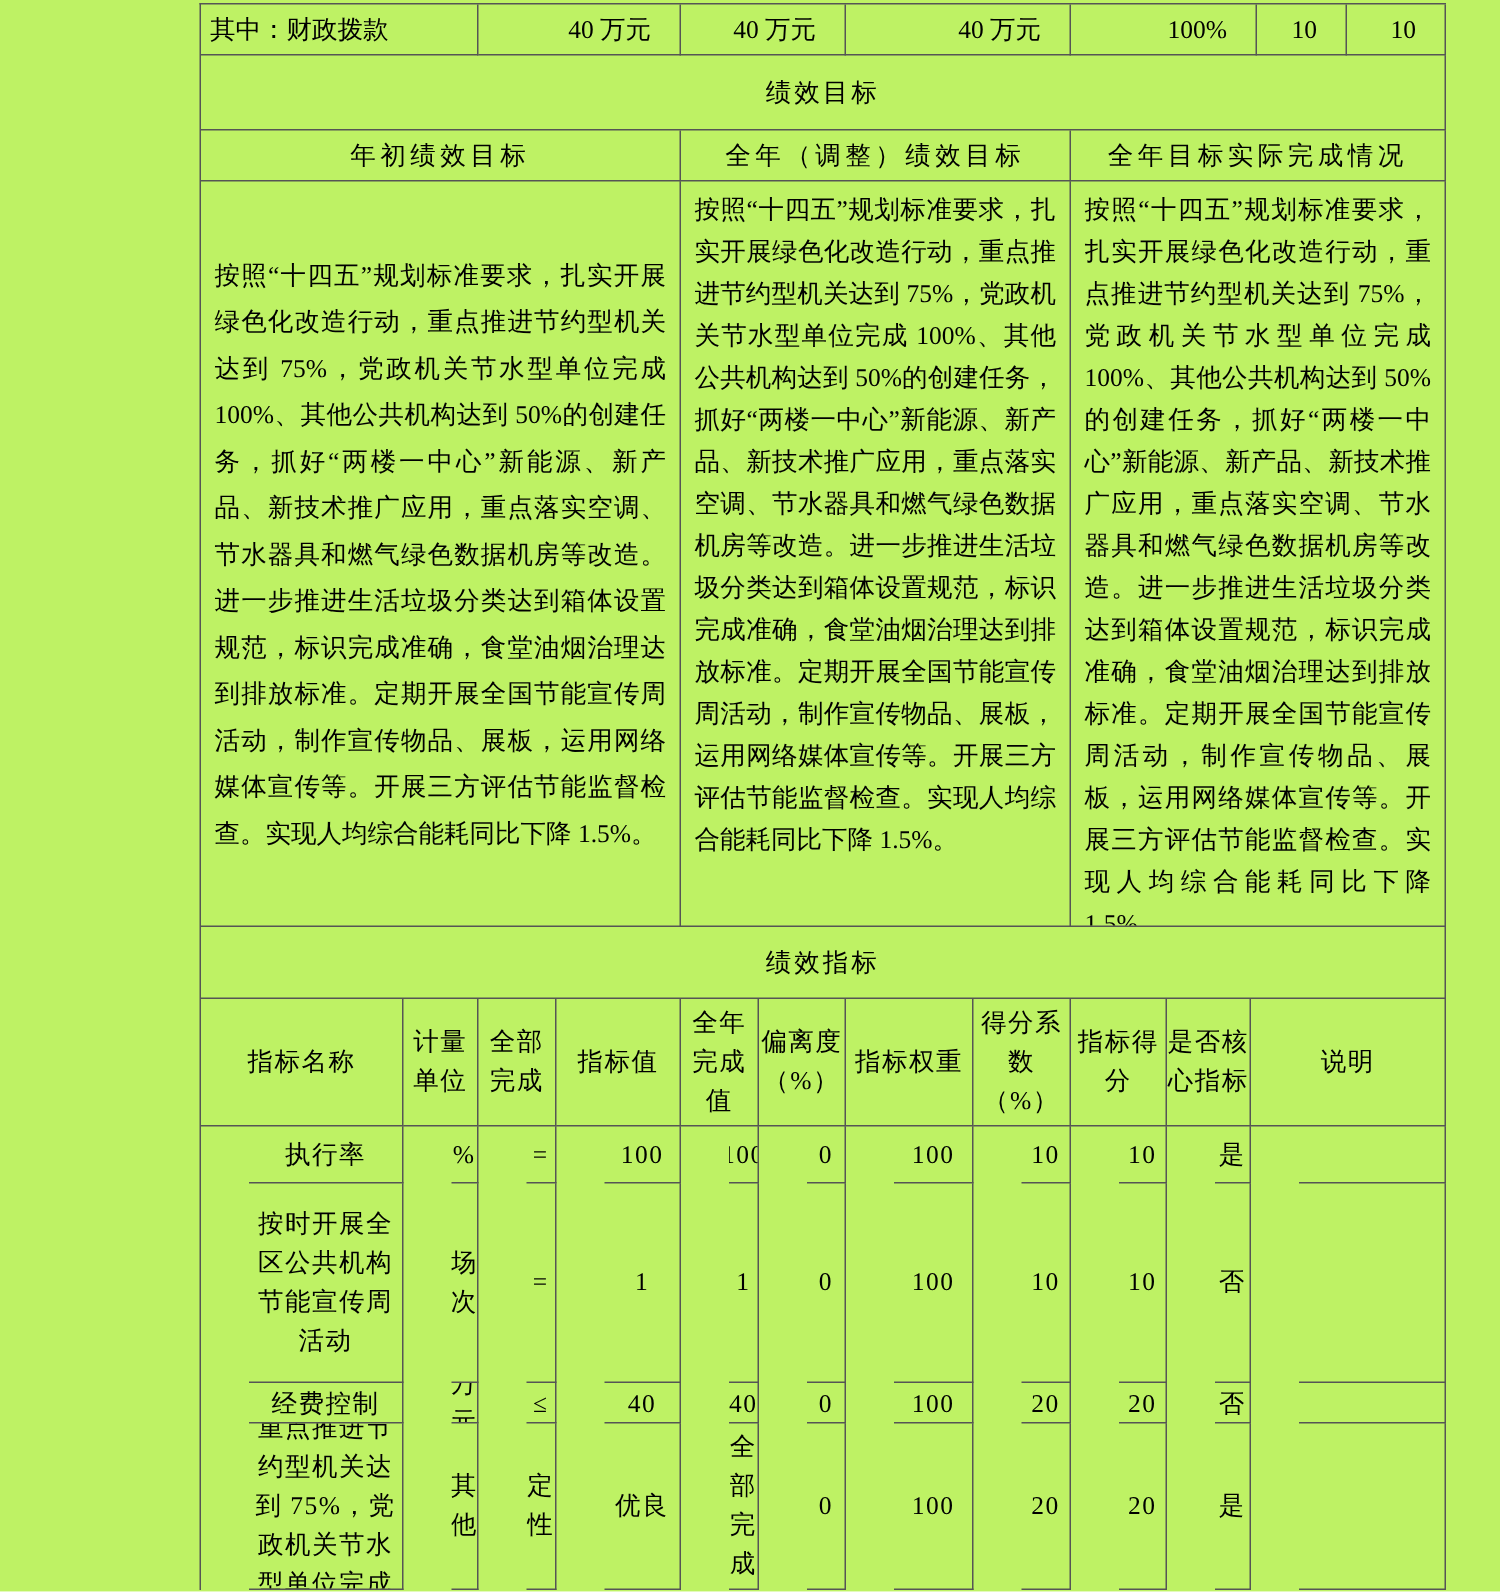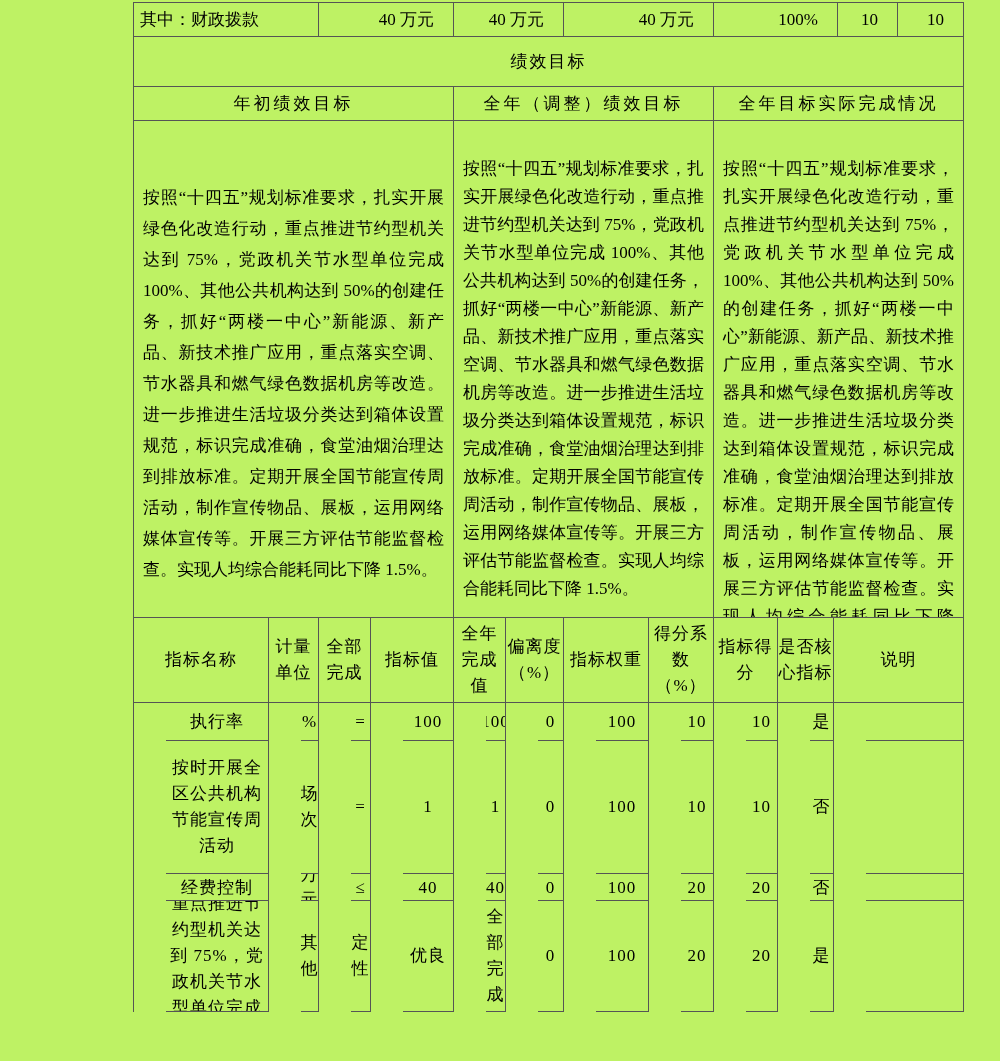--- a/index.html
+++ b/index.html
@@ -39,21 +39,21 @@
   .sec-title2{height:48px;}
   .sec-title2 .cell{width:830px;justify-content:center;letter-spacing:2px;}
   
   .goal-head{grid-template-columns:320px 260px 250px;height:34px;}
   .goal-head .cell{justify-content:center;letter-spacing:3px;}
   
   .goal-body{grid-template-columns:320px 260px 250px;height:497px;}
   .goal-body .cell{align-items:center;padding:0 9px;}
   .goal-body .cell .para{
     text-align:justify;text-justify:inter-ideograph;
-    line-height:31px;width:100%;margin-top:29px;
+    line-height:31px;width:100%;
   }
   .goal-body .cell.topal{align-items:flex-start;padding-top:5px;}
   .goal-body .cell.topal .para{line-height:28px;}
   
   .ind-head{grid-template-columns:135px 50px 52px 83px 52px 58px 85px 65px 64px 56px 130px;height:85px;}
   .ind-head .cell{justify-content:center;text-align:center;line-height:26px;letter-spacing:1px;}
   .ind-row{grid-template-columns:135px 50px 52px 83px 52px 58px 85px 65px 64px 56px 130px;}
   .ind-row .cell{justify-content:center;text-align:center;line-height:26px;letter-spacing:1px;margin-left:32px;}
   .h38 .cell{height:38px;}
   .h133 .cell{height:133px;}
@@ -91,20 +91,23 @@
         <div class="para">按照“十四五”规划标准要求，扎实开展绿色化改造行动，重点推进节约型机关达到 75%，党政机关节水型单位完成 100%、其他公共机构达到 50%的创建任务，抓好“两楼一中心”新能源、新产品、新技术推广应用，重点落实空调、节水器具和燃气绿色数据机房等改造。进一步推进生活垃圾分类达到箱体设置规范，标识完成准确，食堂油烟治理达到排放标准。定期开展全国节能宣传周活动，制作宣传物品、展板，运用网络媒体宣传等。开展三方评估节能监督检查。实现人均综合能耗同比下降 1.5%。</div>
       </div>
       <div class="cell topal">
         <div class="para">按照“十四五”规划标准要求，扎实开展绿色化改造行动，重点推进节约型机关达到 75%，党政机关节水型单位完成 100%、其他公共机构达到 50%的创建任务，抓好“两楼一中心”新能源、新产品、新技术推广应用，重点落实空调、节水器具和燃气绿色数据机房等改造。进一步推进生活垃圾分类达到箱体设置规范，标识完成准确，食堂油烟治理达到排放标准。定期开展全国节能宣传周活动，制作宣传物品、展板，运用网络媒体宣传等。开展三方评估节能监督检查。实现人均综合能耗同比下降 1.5%。</div>
       </div>
       <div class="cell topal">
         <div class="para">按照“十四五”规划标准要求，扎实开展绿色化改造行动，重点推进节约型机关达到 75%，党政机关节水型单位完成 100%、其他公共机构达到 50%的创建任务，抓好“两楼一中心”新能源、新产品、新技术推广应用，重点落实空调、节水器具和燃气绿色数据机房等改造。进一步推进生活垃圾分类达到箱体设置规范，标识完成准确，食堂油烟治理达到排放标准。定期开展全国节能宣传周活动，制作宣传物品、展板，运用网络媒体宣传等。开展三方评估节能监督检查。实现人均综合能耗同比下降 1.5%。</div>
       </div>
     </div>
 
+    <div class="grid sec-title2">
+      <div class="cell">绩效指标</div>
+    </div>
 
     <div class="grid ind-head">
       <div class="cell">指标名称</div>
       <div class="cell">计量单位</div>
       <div class="cell">全部完成</div>
       <div class="cell">指标值</div>
       <div class="cell">全年完成值</div>
       <div class="cell">偏离度（%）</div>
       <div class="cell">指标权重</div>
       <div class="cell">得分系数（%）</div>

